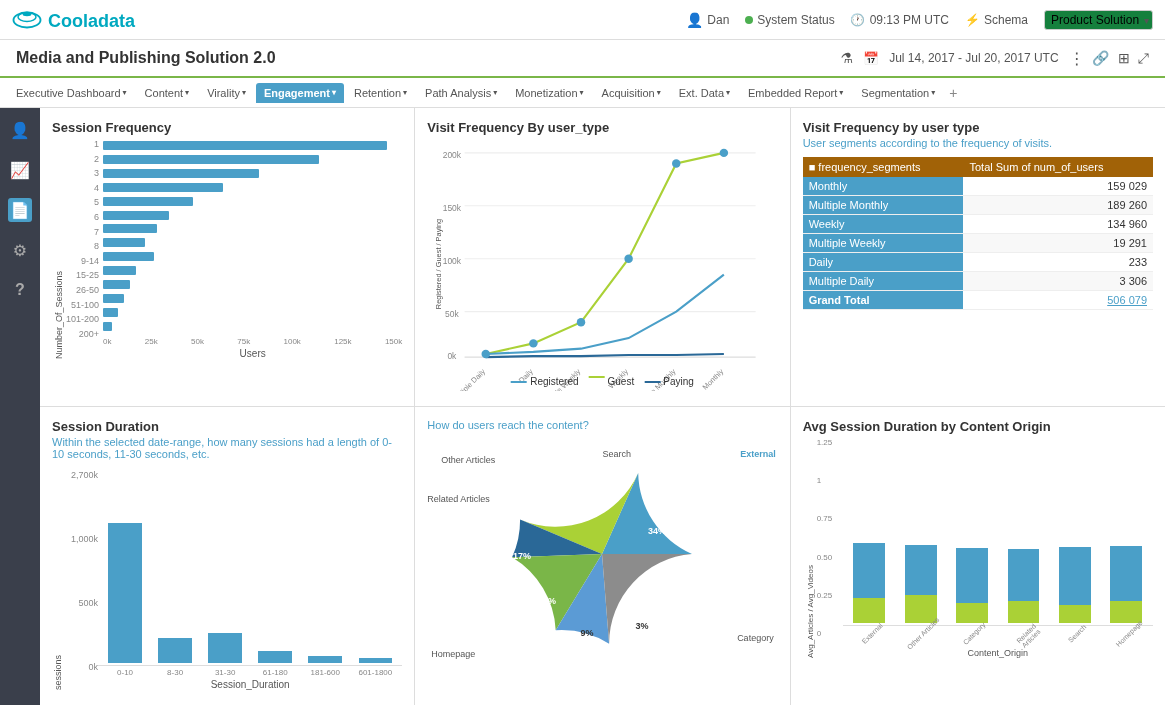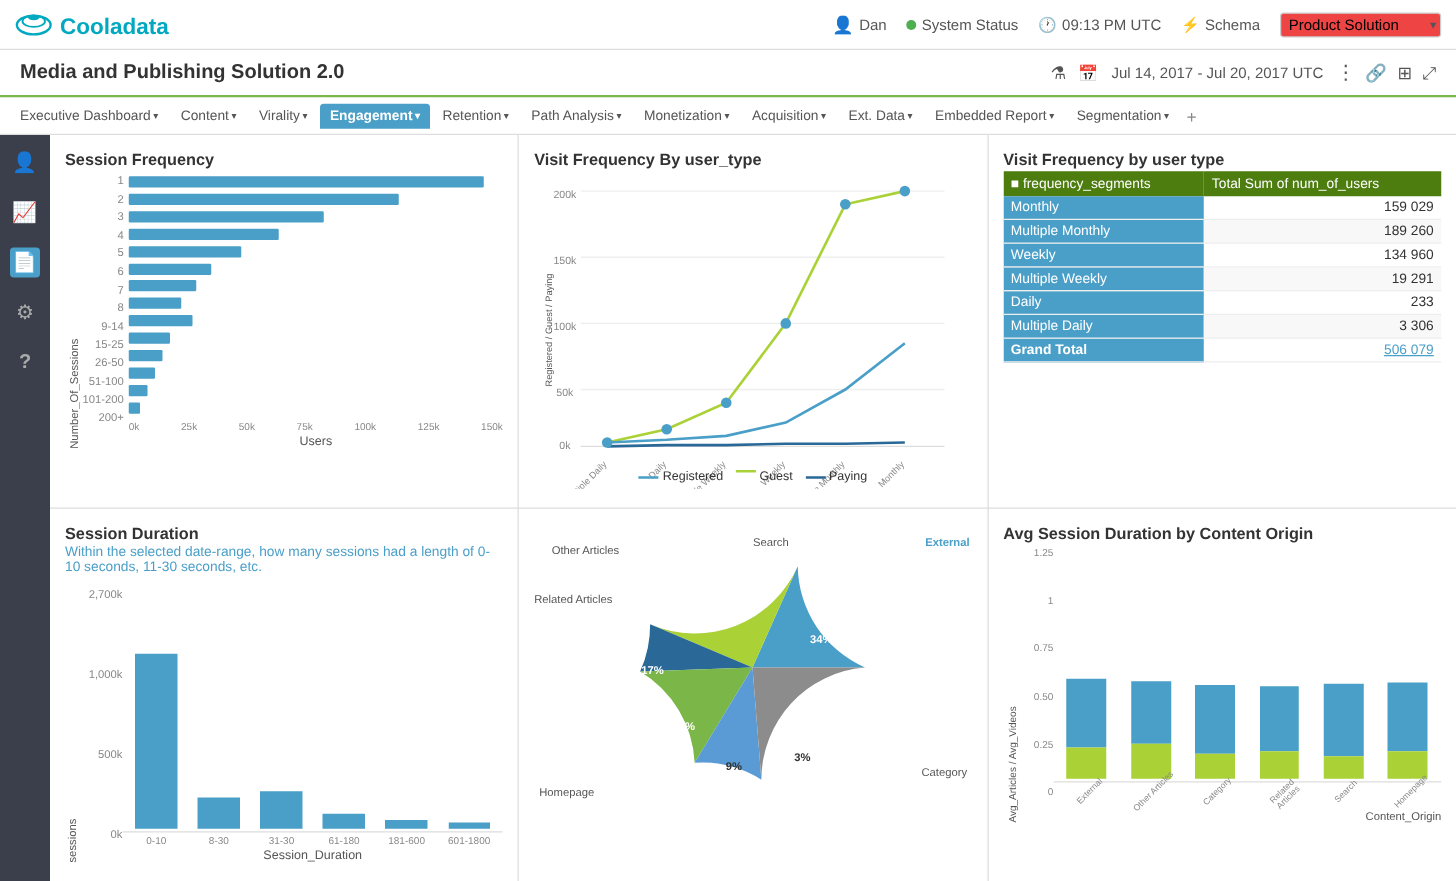--- a/index.html
+++ b/index.html
@@ -14,21 +14,21 @@
       padding: 0 12px;
       border-bottom: 1px solid #ddd;
       justify-content: space-between;
     }
     .logo { display: flex; align-items: flex-end; gap: 6px; }
     .logo-text { font-size: 18px; font-weight: bold; color: #00a9c0; }
     .logo-icon { width: 30px; height: 24px; }
     .top-nav-right { display: flex; align-items: center; gap: 16px; font-size: 12px; color: #555; }
     .top-nav-right .user { display: flex; align-items: center; gap: 4px; }
     .status-dot { width: 8px; height: 8px; border-radius: 50%; background: #4caf50; display: inline-block; }
-    .product-select { border: 1px solid #ccc; border-radius: 3px; padding: 2px 32px 2px 6px; font-size: 12px; background: #ef4444; appearance: none; cursor: pointer; }
+    .product-select { border: 1px solid #ccc; border-radius: 3px; padding: 2px 12px 2px 6px; font-size: 12px; background: #15803d; appearance: none; cursor: pointer; }
     .product-select-wrap { position: relative; }
     .product-select-wrap::after { content: '▾'; position: absolute; right: 4px; top: 50%; transform: translateY(-50%); font-size: 10px; pointer-events: none; }
 
     
     .sub-header {
       background: #fff;
       height: 38px;
       display: flex;
       align-items: center;
       padding: 0 16px;
@@ -113,21 +113,21 @@
       background: #fff;
       padding: 12px;
       overflow: hidden;
       position: relative;
     }
     .panel-title { font-size: 13px; font-weight: bold; color: #333; margin-bottom: 2px; }
     .panel-subtitle { font-size: 11px; color: #4a9fc8; margin-bottom: 8px; }
 
     
     .vf-table { width: 100%; border-collapse: collapse; font-size: 11px; }
-    .vf-table th { background: #4d7c0f; color: #fff; padding: 4px 6px; text-align: left; font-weight: normal; }
+    .vf-table th { background: #a16207; color: #fff; padding: 4px 6px; text-align: left; font-weight: normal; }
     .vf-table td { padding: 3px 6px; border-bottom: 1px solid #eee; }
     .vf-table tr:nth-child(even) td { background: #f8f8f8; }
     .vf-table td.num { text-align: right; }
     .vf-table td.link { color: #4a9fc8; text-decoration: underline; cursor: pointer; text-align: right; }
   </style>
 </head>
 <body>
 
 <div class="top-nav">
   <div class="logo">
@@ -364,20 +364,21 @@
       <div style="position:absolute;bottom:4px;left:50%;transform:translateX(-50%);display:flex;gap:10px;font-size:10px;">
         <span style="display:flex;align-items:center;gap:3px;"><span style="width:16px;height:2px;background:#4a9fc8;display:inline-block;"></span> Registered</span>
         <span style="display:flex;gap:3px;"><span style="width:16px;height:2px;background:#aad136;display:inline-block;"></span> Guest</span>
         <span style="display:flex;align-items:center;gap:3px;"><span style="width:16px;height:2px;background:#2a6897;display:inline-block;"></span> Paying</span>
       </div>
     </div>
   </div>
 
   <div class="chart-panel">
     <div class="panel-title">Visit Frequency by user type</div>
+    <div class="panel-subtitle">User segments according to the frequency of visits.</div>
     <table class="vf-table">
       <thead>
         <tr>
           <th>■ frequency_segments</th>
           <th>Total Sum of num_of_users</th>
         </tr>
       </thead>
       <tbody>
         <tr>
           <td style="background:#4a9fc8;color:#fff;">Monthly</td>
@@ -453,20 +454,21 @@
           <span style="flex:1;text-align:center;">61-180</span>
           <span style="flex:1;text-align:center;">181-600</span>
           <span style="flex:1;text-align:center;">601-1800</span>
         </div>
         <div style="text-align:center;font-size:10px;color:#555;">Session_Duration</div>
       </div>
     </div>
   </div>
 
   <div class="chart-panel">
+    <div class="panel-subtitle">How do users reach the content?</div>
     <div style="display:flex;justify-content:center;align-items:center;height:calc(100% - 44px);position:relative;">
 
       <svg width="220" height="200" viewBox="-110 -100 220 200">
 
         <path d="M0,0 L90,0 A90,90,0,0,1,36.2,-81.1 Z" fill="#4a9fc8"></path>
 
         <path d="M0,0 L36.2,-81.1 A90,90,0,0,1,-81.9,-34.6 Z" fill="#aad136"></path>
 
         <path d="M0,0 L-81.9,-34.6 A90,90,0,0,1,-89.9,3.2 Z" fill="#2a6897"></path>
 
@@ -492,21 +494,21 @@
       <div style="position:absolute;top:10px;left:50%;font-size:9px;color:#555;">Search</div>
     </div>
   </div>
 
   <div class="chart-panel">
     <div class="panel-title">Avg Session Duration by Content Origin</div>
     <div style="display:flex;height:calc(100% - 52px);">
 
       <div style="writing-mode:vertical-rl;transform:rotate(180deg);font-size:8px;color:#555;display:flex;align-items:center;min-width:14px;">Avg_Articles / Avg_Videos</div>
 
-      <div style="display:flex;flex-direction:column;justify-content:space-between;font-size:8px;color:#888;min-width:26px;text-align:right;padding-bottom:20px;padding-top:2px;">
+      <div style="display:flex;flex-direction:column;justify-content:space-between;font-size:8px;color:#888;min-width:26px;text-align:left;padding-bottom:20px;padding-top:2px;">
         <span>1.25</span>
         <span>1</span>
         <span>0.75</span>
         <span>0.50</span>
         <span>0.25</span>
         <span>0</span>
       </div>
 
       <div style="flex:1;display:flex;flex-direction:column;">
         <div style="flex:1;display:flex;align-items:flex-end;gap:6px;padding:0 4px 2px;border-bottom:1px solid #ddd;">
@@ -537,18 +539,18 @@
           </div>
         </div>
         <div style="display:flex;gap:6px;padding:1px 4px;font-size:7px;color:#888;">
           <span style="flex:1;text-align:center;transform:rotate(-45deg);transform-origin:top center;display:block;margin-top:4px;">External</span>
           <span style="flex:1;text-align:center;transform:rotate(-45deg);transform-origin:top center;display:block;margin-top:4px;">Other Articles</span>
           <span style="flex:1;text-align:center;transform:rotate(-45deg);transform-origin:top center;display:block;margin-top:4px;">Category</span>
           <span style="flex:1;text-align:center;transform:rotate(-45deg);transform-origin:top center;display:block;margin-top:4px;">Related Articles</span>
           <span style="flex:1;text-align:center;transform:rotate(-45deg);transform-origin:top center;display:block;margin-top:4px;">Search</span>
           <span style="flex:1;text-align:center;transform:rotate(-45deg);transform-origin:top center;display:block;margin-top:4px;">Homepage</span>
         </div>
-        <div style="text-align:right;font-size:9px;color:#555;margin-top:2px;">Content_Origin</div>
+        <div style="text-align:center;font-size:9px;color:#555;margin-top:2px;">Content_Origin</div>
       </div>
     </div>
   </div>
 
 </div>
 
 </body></html>

